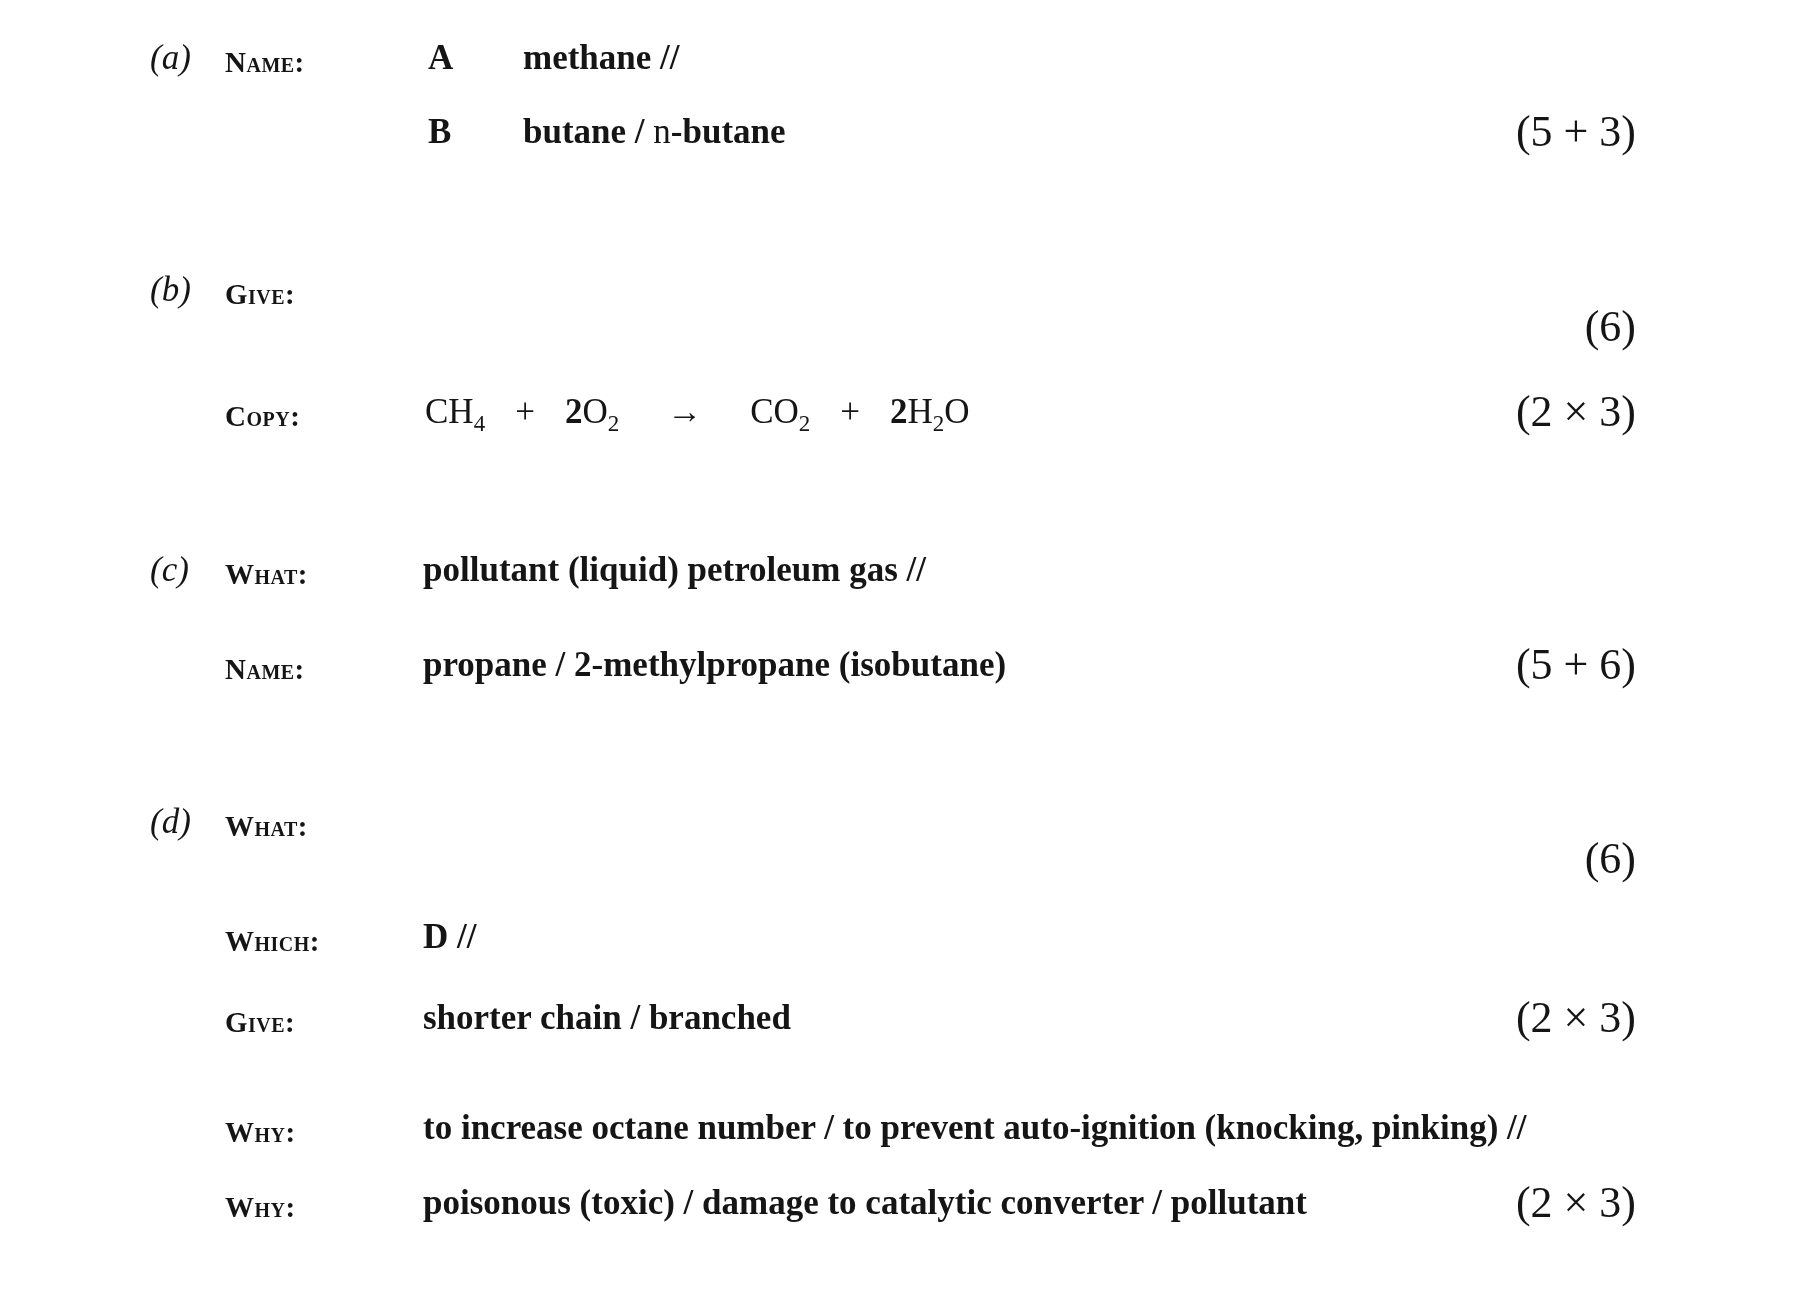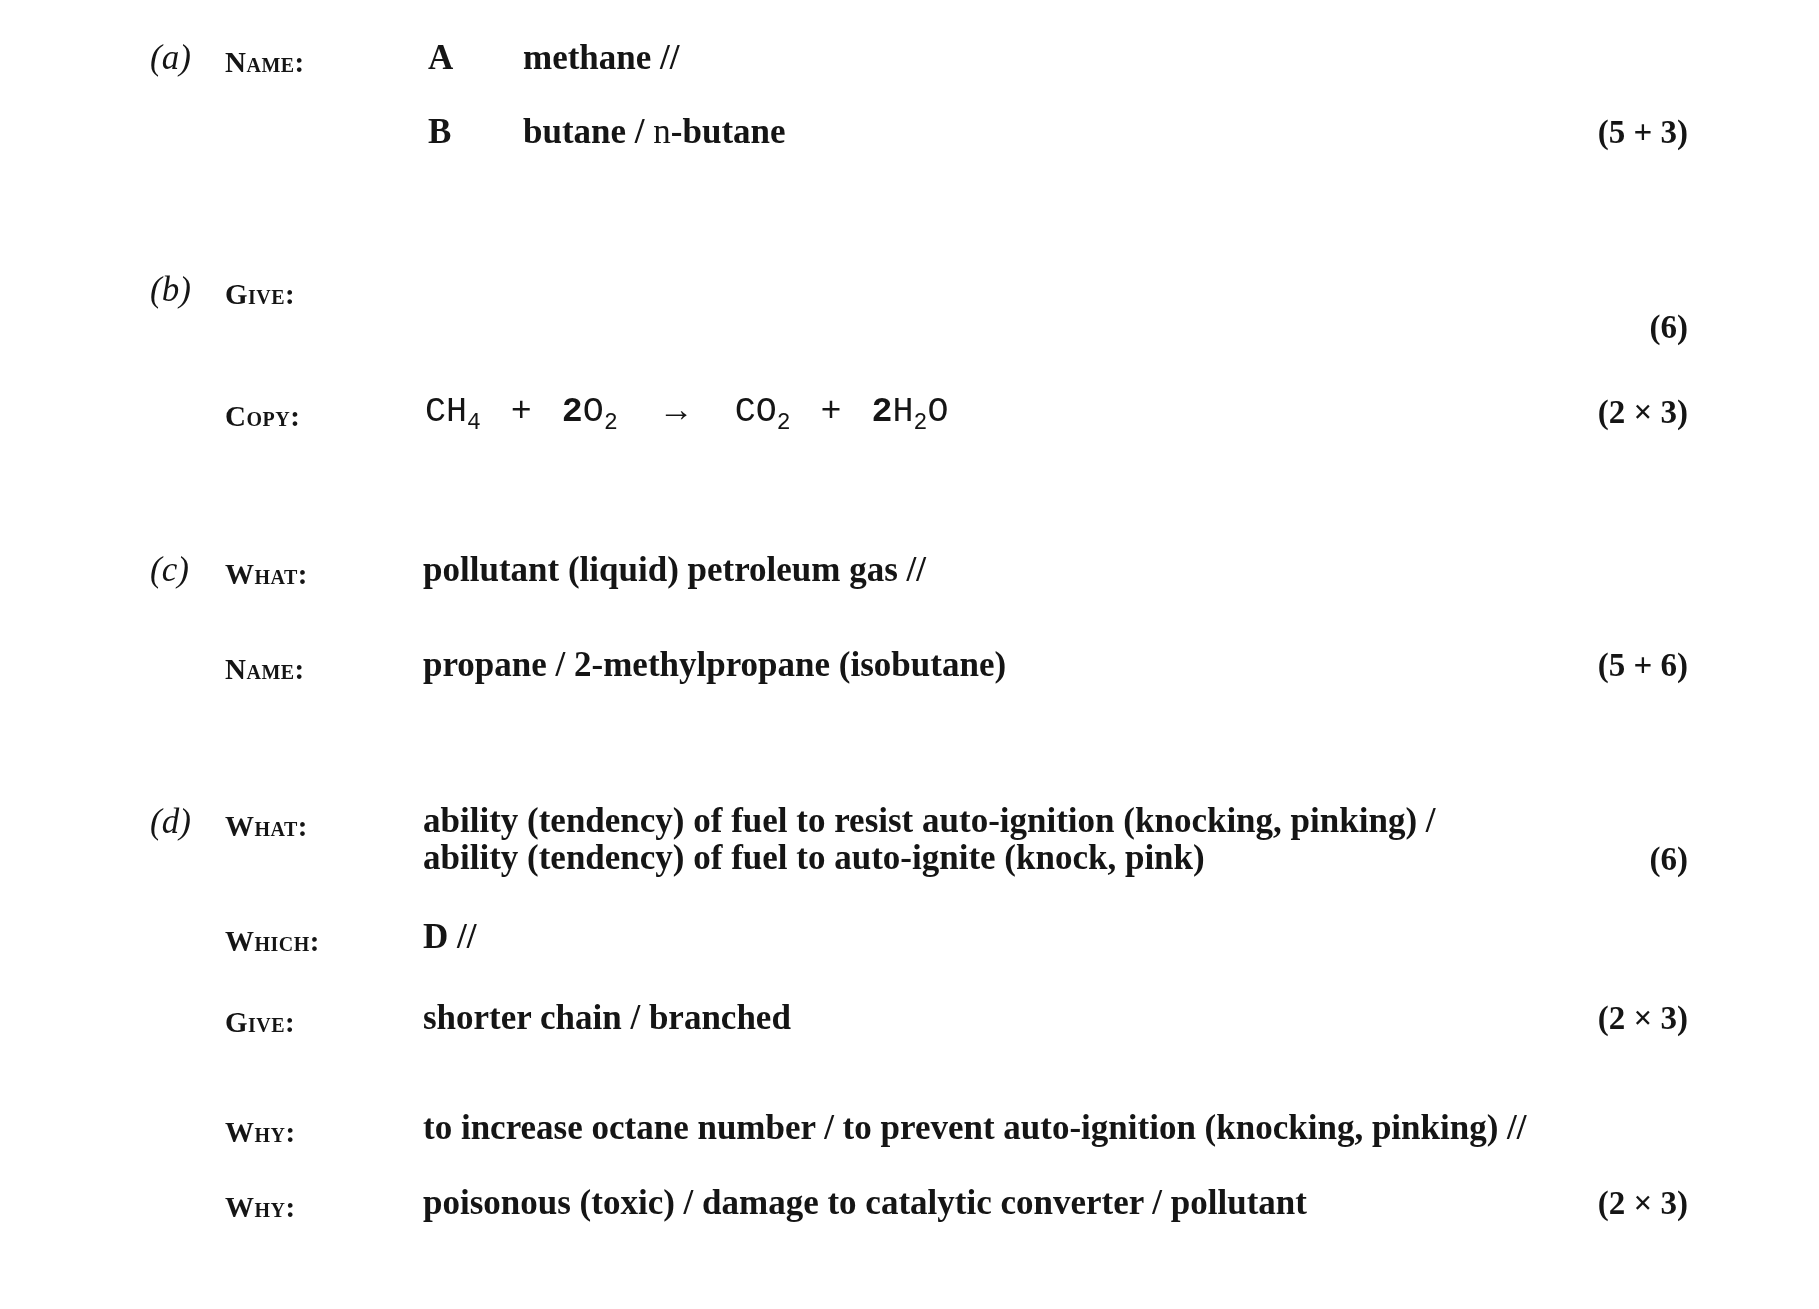--- a/index.html
+++ b/index.html
@@ -14,22 +14,22 @@
   }
   .abs{position:absolute;}
   .sec{font-style:italic;font-size:35px;line-height:40px;left:150px;}
   .kw{font-variant:small-caps;font-size:29px;line-height:40px;letter-spacing:0.5px;left:225px;font-weight:bold;}
   .ans{font-weight:bold;font-size:35px;line-height:40px;left:423px;}
   .reg{font-weight:normal;}
   .two{line-height:37px;}
   .blk{display:block;}
   .letter{left:428px;}
   .name-col{left:523px;}
-  .marks{left:1432px;width:256px;text-align:right;font-weight:bold;font-size:33px;line-height:40px;}
-  .eq{left:425px;top:392px;font-weight:normal;font-size:35px;line-height:40px;white-space:nowrap;font-family:Liberation Mono, monospace;}
+  .marks{left:1380px;width:256px;text-align:right;font-weight:normal;font-size:44px;line-height:40px;}
+  .eq{left:425px;top:392px;font-weight:normal;font-size:35px;line-height:40px;white-space:nowrap;}
   .eq sub{font-size:23px;line-height:0;}
   .eq .op{margin:0 30px;}
   .eq .arrow{margin:0 48px;}
   .eq .coeff{font-weight:bold;}
 </style>
 </head>
 <body>
 
 <div class="page">
 
@@ -55,24 +55,20 @@
   <div class="abs sec" style="top:550px">(c)</div>
   <div class="abs kw" style="top:554px">What:</div>
   <div class="abs ans" style="top:550px">pollutant (liquid) petroleum gas //</div>
 
   <div class="abs kw" style="top:649px">Name:</div>
   <div class="abs ans" style="top:645px">propane / 2-methylpropane (isobutane)</div>
   <div class="abs marks" style="top:645px">(5 + 6)</div>
 
   <div class="abs sec" style="top:802px">(d)</div>
   <div class="abs kw" style="top:806px">What:</div>
-  <div class="abs ans two" style="top:802px">
-    <span class="blk">ability (tendency) of fuel to resist auto-ignition (knocking, pinking) /</span>
-      <span class="blk">ability (tendency) of fuel to auto-ignite (knock, pink)</span>
-  </div>
   <div class="abs marks" style="top:839px">(6)</div>
 
   <div class="abs kw" style="top:921px">Which:</div>
   <div class="abs ans" style="top:917px">D //</div>
 
   <div class="abs kw" style="top:1002px">Give:</div>
   <div class="abs ans" style="top:998px">shorter chain / branched</div>
   <div class="abs marks" style="top:998px">(2 × 3)</div>
 
   <div class="abs kw" style="top:1112px">Why:</div>

